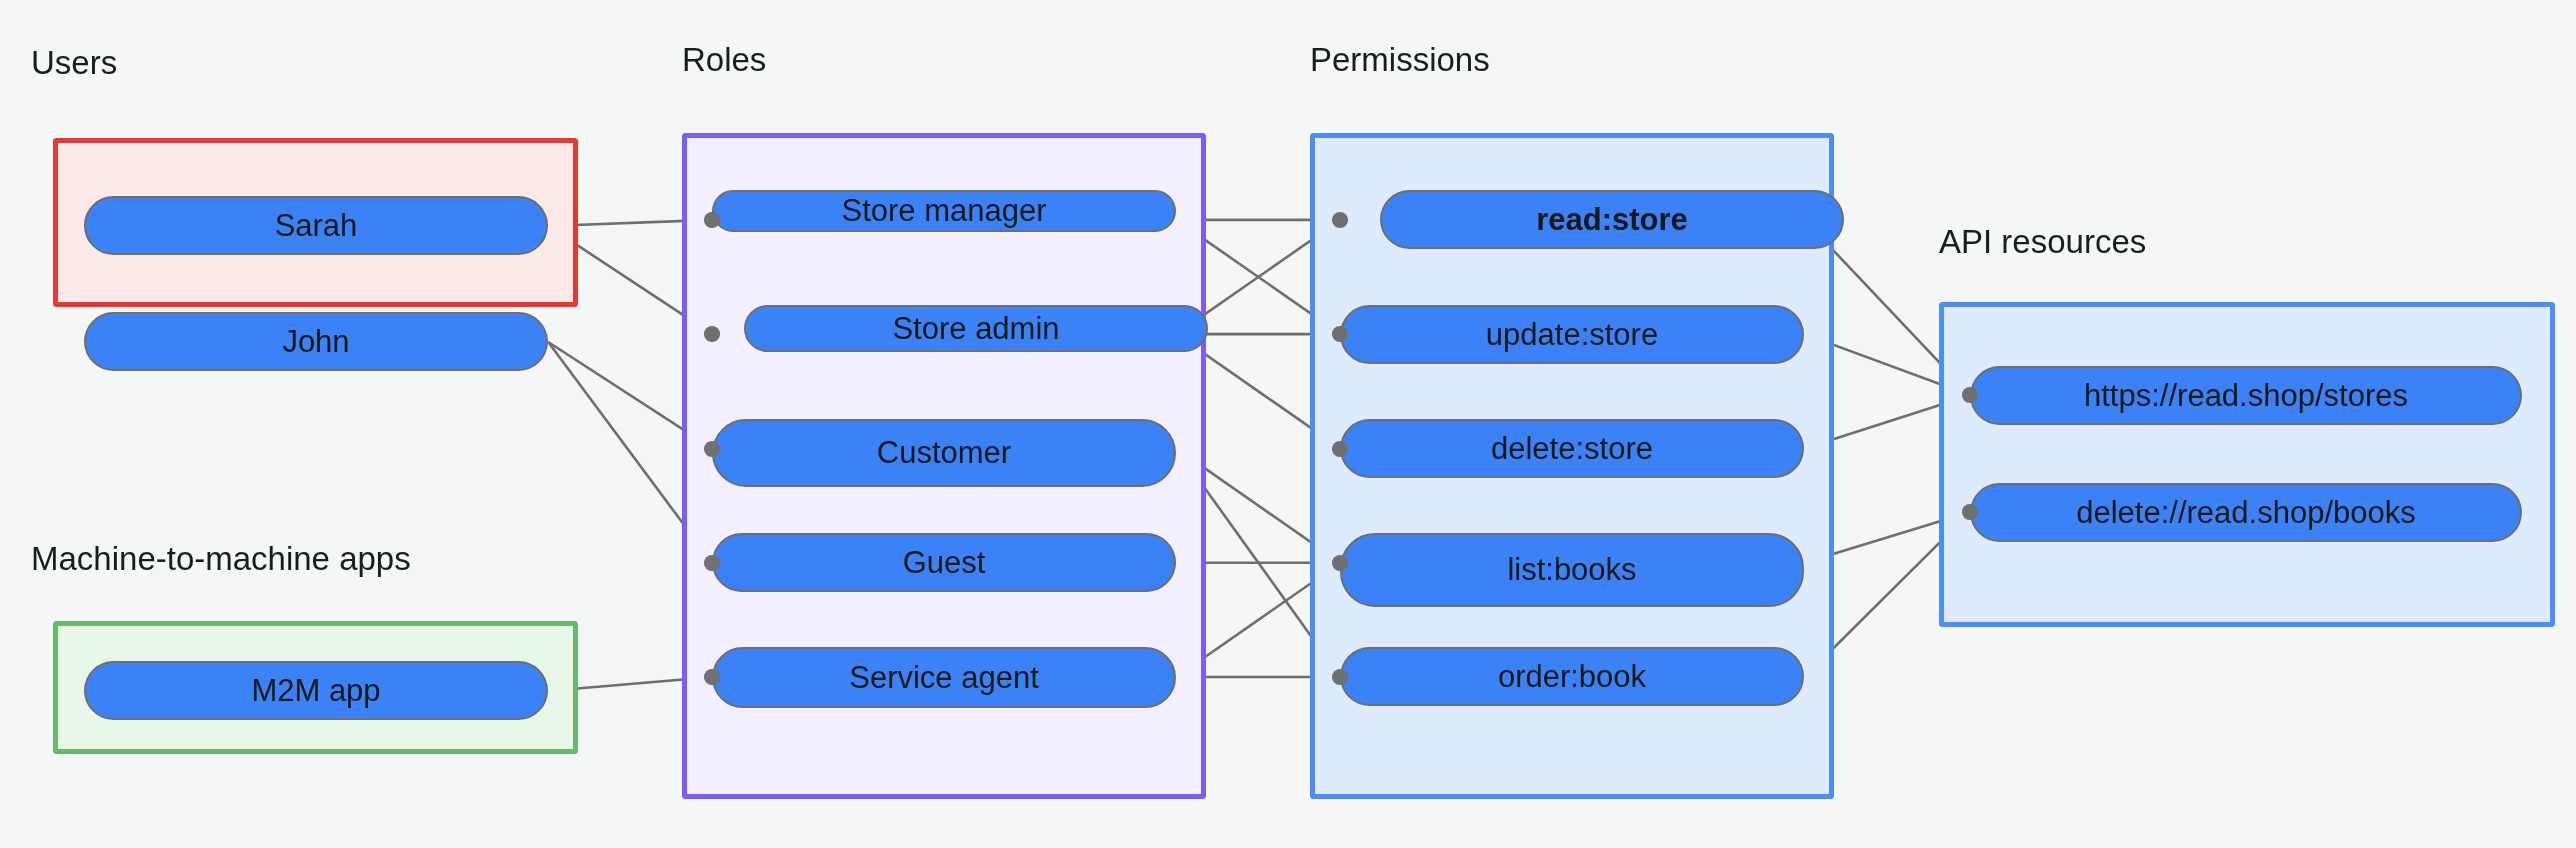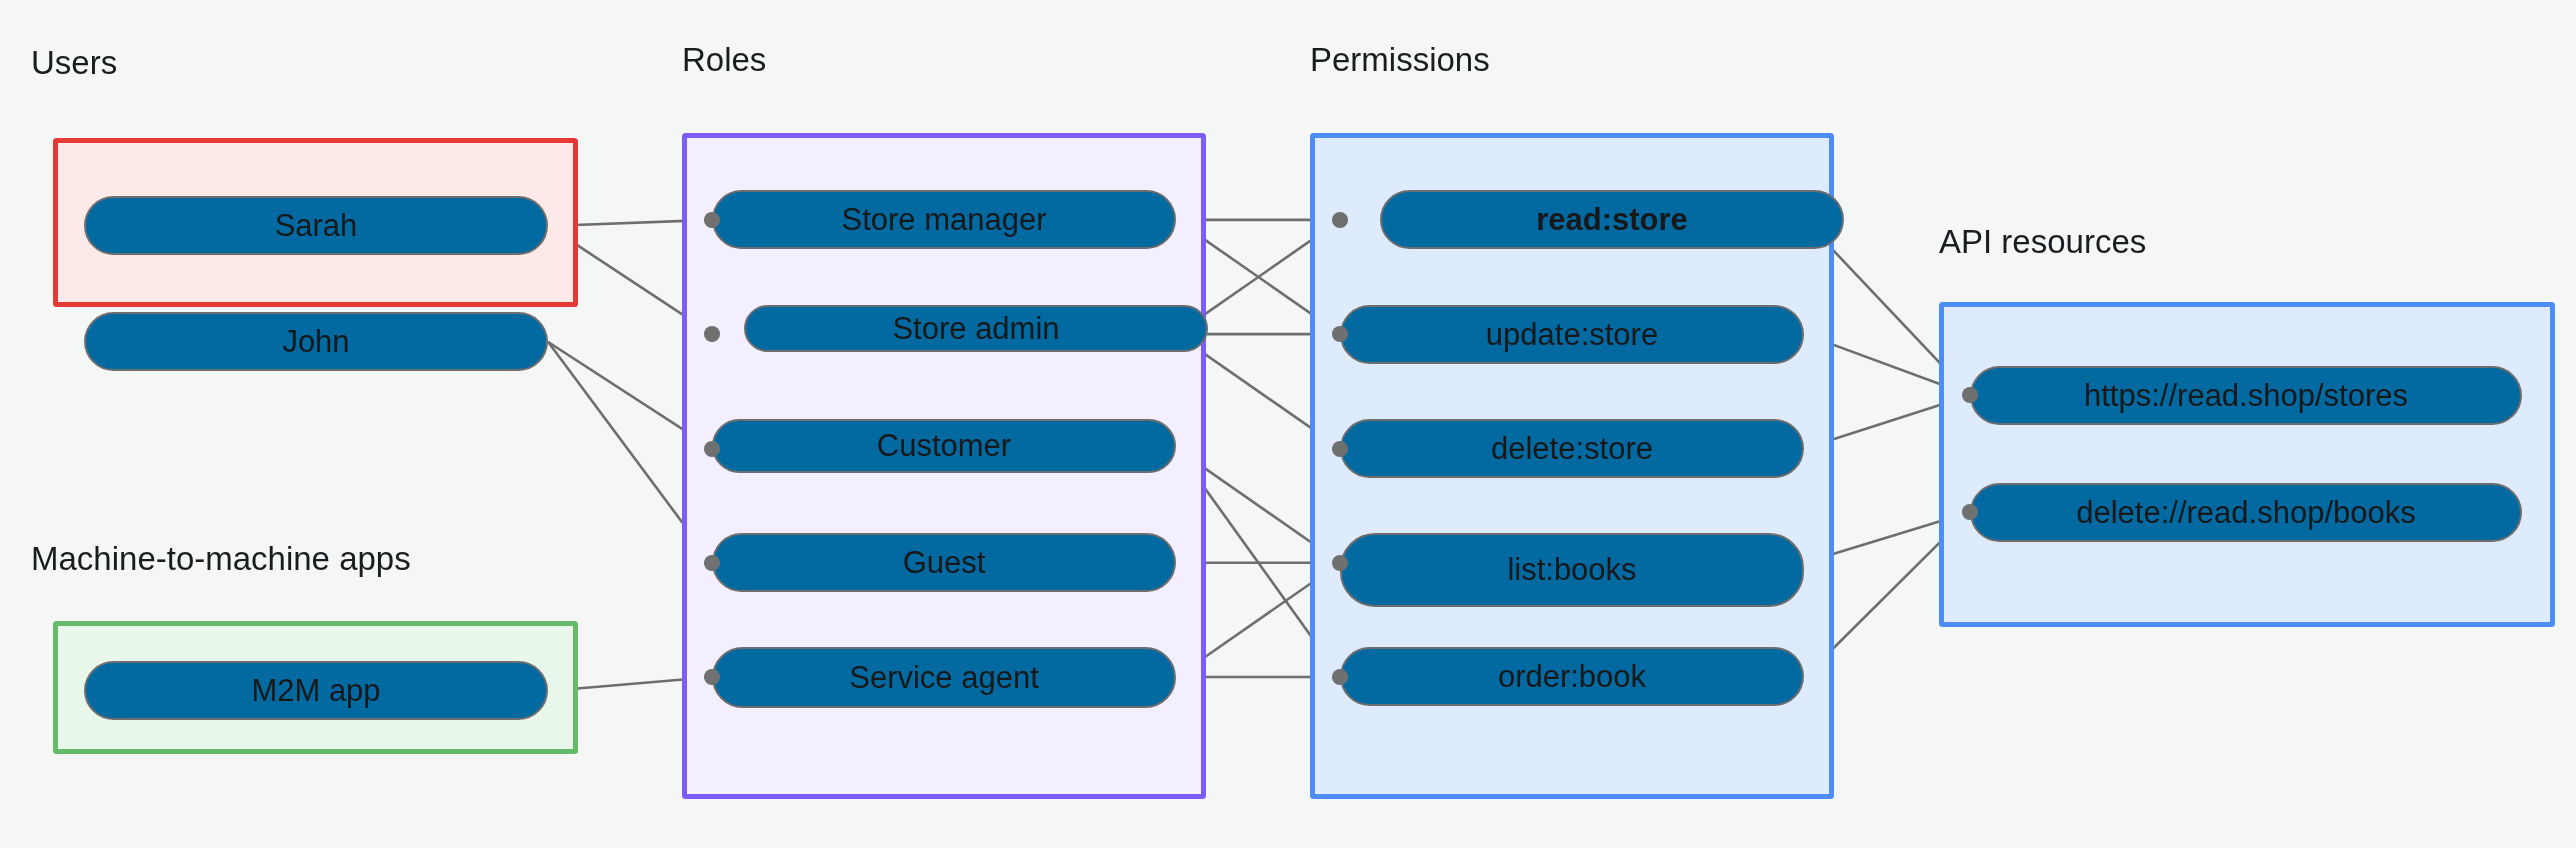--- a/index.html
+++ b/index.html
@@ -37,21 +37,21 @@
     position: absolute;
     box-sizing: border-box;
     border-style: solid;
     border-width: 5.2px;
     border-radius: 3.5px;
     z-index: 2;
   }
   .pill {
     position: absolute;
     box-sizing: border-box;
-    background: #0369a1;
+    background: #3b82f6;
     border: 2.6px solid #6e6e6e;
     border-radius: 35px;
     display: flex;
     align-items: center;
     justify-content: center;
     font-size: 31px;
     color: #16181a;
     white-space: nowrap;
     z-index: 4;
     font-family: "Liberation Sans", sans-serif;
@@ -108,27 +108,27 @@
   <div id="node-layer">
       <div class="pill" style="left: 84px; top: 196px; width: 464px; height: 59px;">
         <span>Sarah</span>
       </div>
       <div class="pill" style="left: 84px; top: 312px; width: 464px; height: 59px;">
         <span>John</span>
       </div>
       <div class="pill" style="left: 84px; top: 661px; width: 464px; height: 59px;">
         <span>M2M app</span>
       </div>
-      <div class="pill" style="left: 712px; top: 190px; width: 464px; height: 59px;">
+      <div class="pill" style="left: 712px; top: 190px; width: 464px; height: 42px;">
         <span>Store manager</span>
       </div>
       <div class="pill" style="left: 744px; top: 305px; width: 464px; height: 47px;">
         <span>Store admin</span>
       </div>
-      <div class="pill" style="left: 712px; top: 419px; width: 464px; height: 54px;">
+      <div class="pill" style="left: 712px; top: 419px; width: 464px; height: 68px;">
         <span>Customer</span>
       </div>
       <div class="pill" style="left: 712px; top: 533px; width: 464px; height: 59px;">
         <span>Guest</span>
       </div>
       <div class="pill" style="left: 712px; top: 647px; width: 464px; height: 61px;">
         <span>Service agent</span>
       </div>
       <div class="pill" style="left: 1380px; top: 190px; width: 464px; height: 59px; font-weight: bold;">
         <span>read:store</span>

